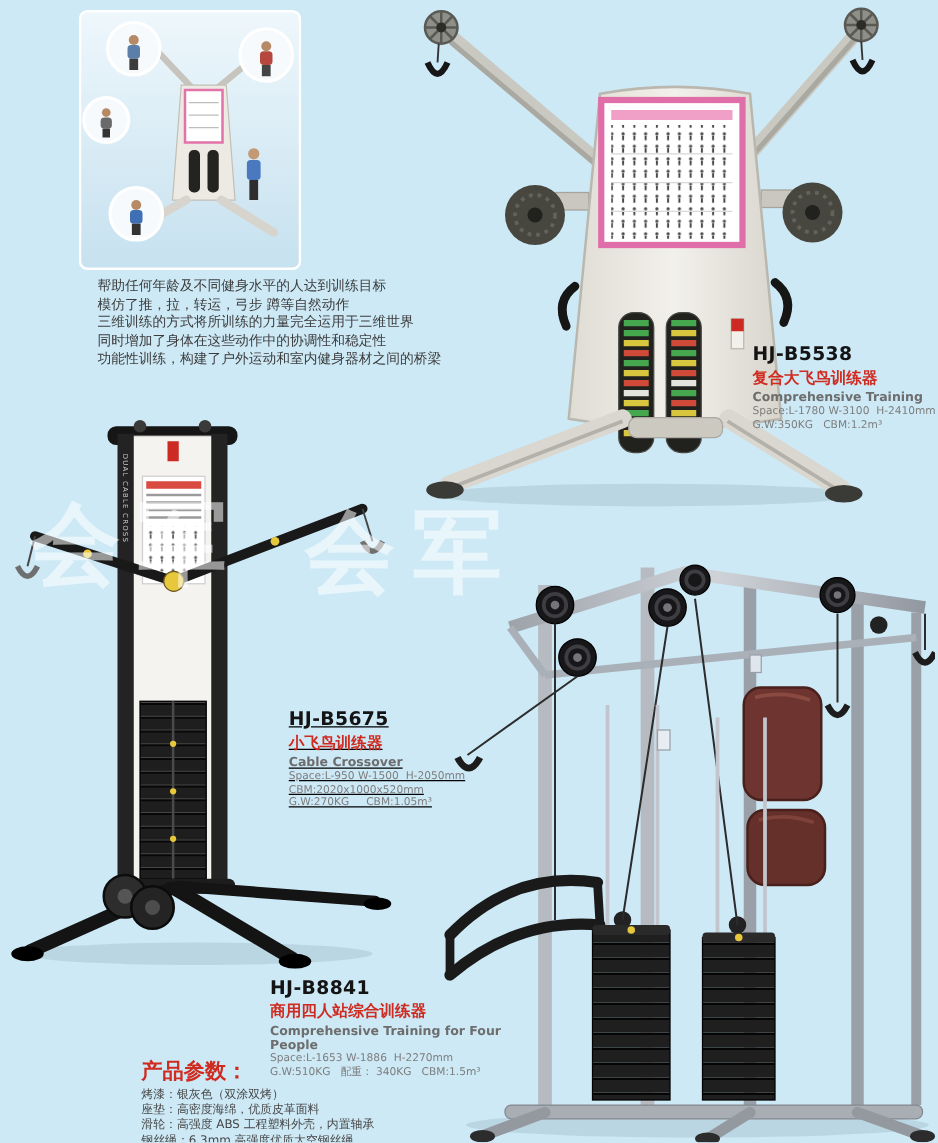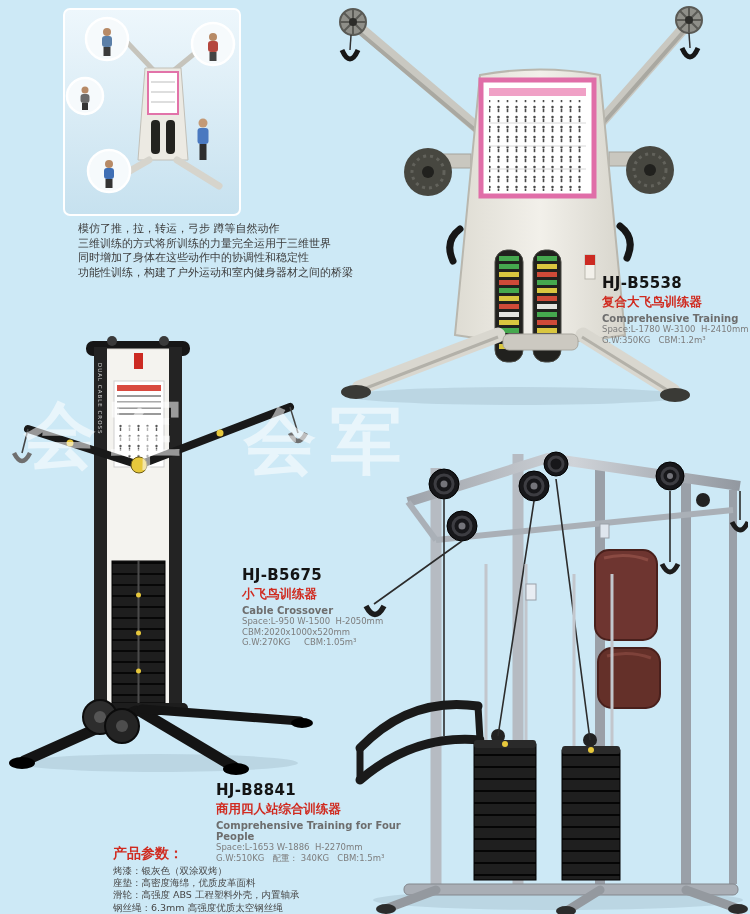--- a/index.html
+++ b/index.html
@@ -21,25 +21,25 @@
     position:absolute; left:78px; top:222px; width:330px; z-index:20;
     font-size:11px; line-height:14.6px; color:#3c3c3c;
   }
 
   .pinfo { position:absolute; z-index:20; }
   .pinfo .model { font-size:15px; font-weight:bold; color:#141414; letter-spacing:0.3px; }
   .pinfo .cn { font-size:12.5px; font-weight:bold; color:#d02b20; margin-top:2px; }
   .pinfo .en { font-size:10px; font-weight:bold; color:#6d6d6d; margin-top:2px; }
   .pinfo .spec { font-size:8.5px; color:#7d7d7d; line-height:10.5px; white-space:pre; }
   .pinfo-b5538 { left:602px; top:274px; width:150px; }
-  .pinfo-b5675 { left:242px; top:566px; width:180px; }
+  .pinfo-b5675 { left:231px; top:566px; width:180px;text-decoration:underline; }
   .pinfo-b8841 { left:216px; top:781px; width:225px; }
 
   .params { position:absolute; left:113px; top:845px; z-index:20; }
-  .params .ptitle { font-size:14px; font-weight:bold; color:#d02b20; margin-bottom:2px; }
+  .params .ptitle { font-size:17px; font-weight:bold; color:#d02b20; margin-bottom:2px; }
   .params .pline { font-size:9.5px; color:#474747; line-height:12.2px; }
 </style>
 </head>
 <body>
 
 <div class="page">
 
   <div class="watermark wm1">会军</div>
   <div class="watermark wm2">会军</div>
 
@@ -88,20 +88,21 @@
       </g>
       <g>
         <circle cx="140" cy="115" r="4.5" fill="#c49a76"></circle>
         <rect x="134.5" y="120" width="11" height="16" rx="3" fill="#4a79c0"></rect>
         <rect x="136.5" y="136" width="7" height="16" fill="#2e2e2e"></rect>
       </g>
     </svg>
   </div>
 
   <div class="intro">
+    <div>帮助任何年龄及不同健身水平的人达到训练目标</div>
     <div>模仿了推，拉，转运，弓步 蹲等自然动作</div>
     <div>三维训练的方式将所训练的力量完全运用于三维世界</div>
     <div>同时增加了身体在这些动作中的协调性和稳定性</div>
     <div>功能性训练，构建了户外运动和室内健身器材之间的桥梁</div>
   </div>
 
   <div class="machine" style="left:323px; top:4px; width:382px; height:402px;">
     <svg viewBox="0 0 382 402" width="382" height="402">
       <defs>
         <linearGradient id="towerGrad" x1="0" y1="0" x2="1" y2="0">

